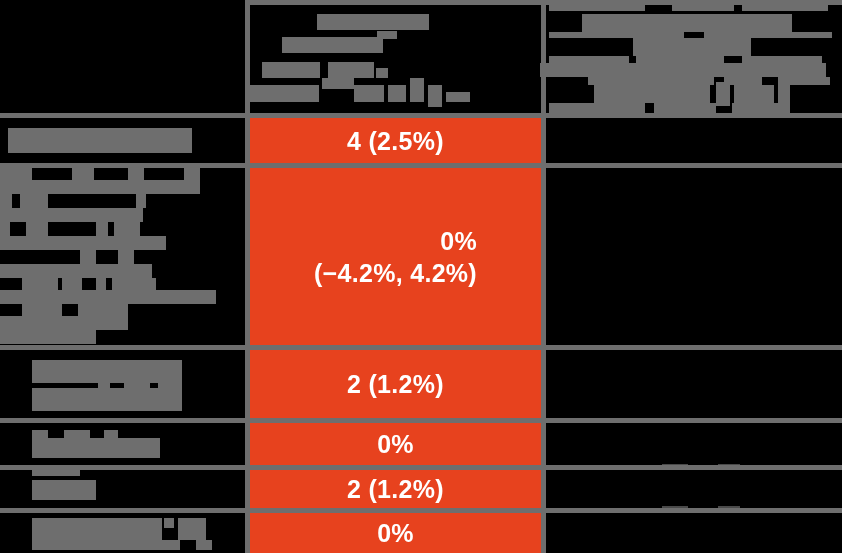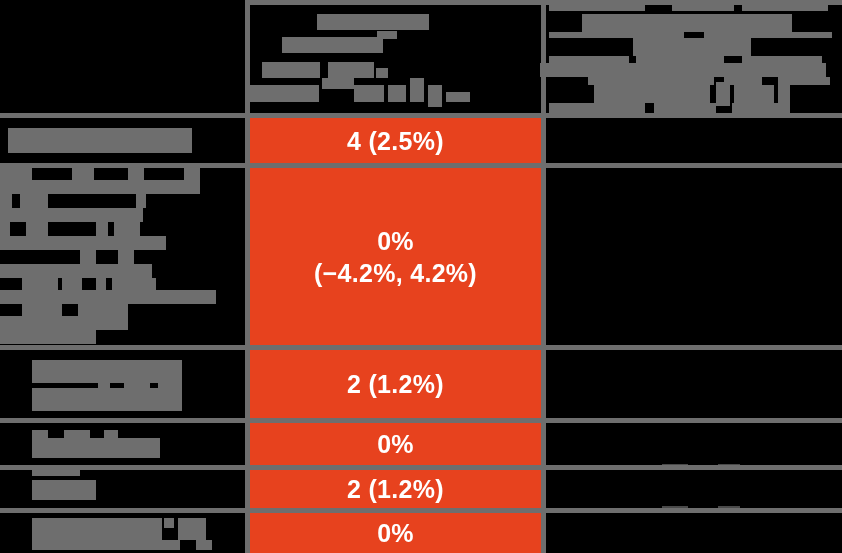--- a/index.html
+++ b/index.html
@@ -39,21 +39,21 @@
 
   
   .col-orange-cell {
     position: absolute;
     left: 250px;
     width: 291px;
     background: #e7421e;
     display: flex;
     align-items: center;
     justify-content: center;
-    text-align: center;
+    text-align: right;
     color: #ffffff;
     font-weight: bold;
     font-size: 25px;
     line-height: 1.28;
     letter-spacing: 0.3px;
     box-sizing: border-box;
     padding: 0 6px;
   }
   .col-orange-cell .val {
     white-space: pre-line;

